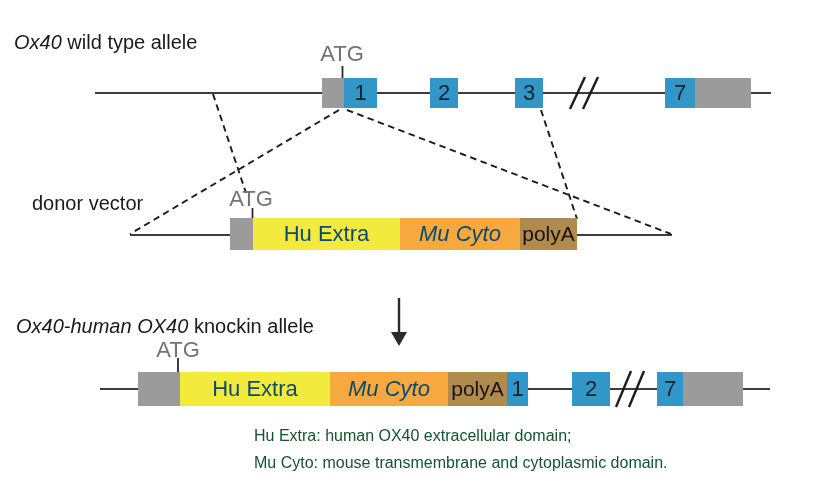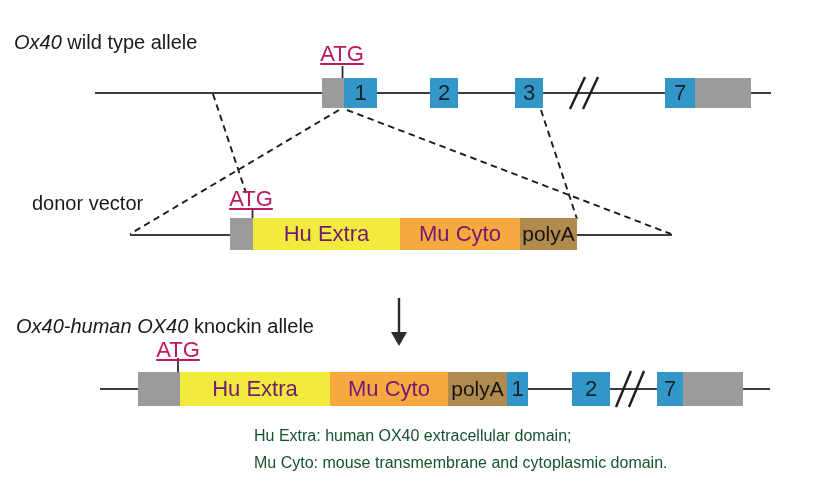--- a/index.html
+++ b/index.html
@@ -3,29 +3,29 @@
 <meta charset="utf-8">
 <style>
   html,body{margin:0;padding:0;background:#ffffff;}
   .fig{
     position:relative;width:836px;height:486px;background:#ffffff;
     font-family:"Liberation Sans",sans-serif;color:#1a1a1a;overflow:hidden;
   }
   .overlay{position:absolute;left:0;top:0;width:836px;height:486px;}
   .title{position:absolute;font-size:20px;line-height:22px;white-space:nowrap;color:#1a1a1a;margin-top:20px;}
   .it{font-style:italic;}
-  .atg{position:absolute;width:52px;text-align:center;font-size:22px;line-height:22px;color:#be185d;text-decoration:underline;}
+  .atg{position:absolute;width:52px;text-align:center;font-size:22px;line-height:22px;color:#737373;}
   .box{position:absolute;display:flex;align-items:center;justify-content:center;box-sizing:border-box;}
   .blue{background:#3396c9;}
   .gray{background:#9b9b9b;}
   .yellow{background:#f2ea3d;}
-  .orange{background:#f7a83e;}
+  .orange{background:#f7a83e;font-style:italic;}
   .tan{background:#b18a4d;}
   .exon-num{font-size:22px;color:#14222b;}
-  .cassette-label{font-size:22px;color:#701a75;}
+  .cassette-label{font-size:22px;color:#0c4a6e;}
   .polya-label{font-size:21px;color:#141414;text-align:center;}
   .row1{top:78px;height:30px;}
   .row2{top:218px;height:32px;}
   .row3{top:372px;height:34px;}
   .caption{position:absolute;left:254px;top:422px;font-size:16px;line-height:27px;white-space:nowrap;color:#14532d;}
 </style>
 </head>
 <body>
 
 <div class="fig">

